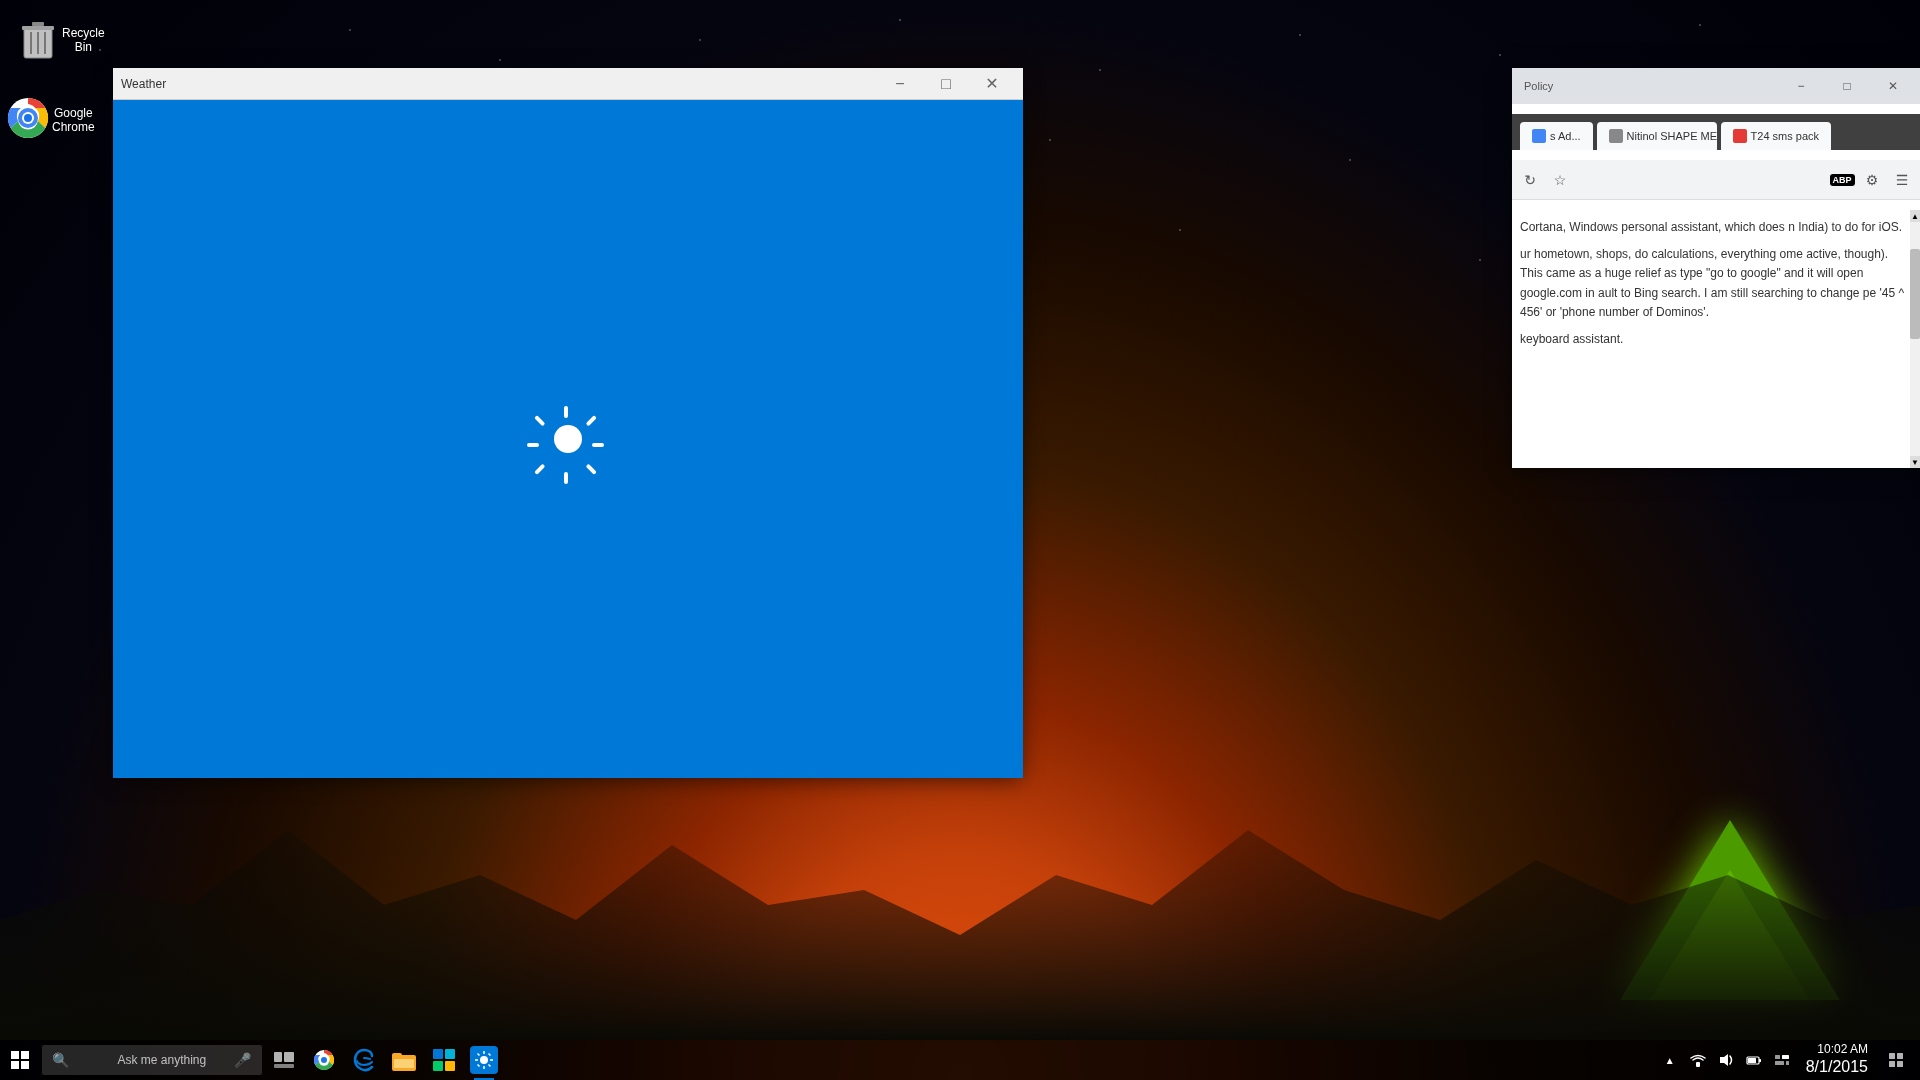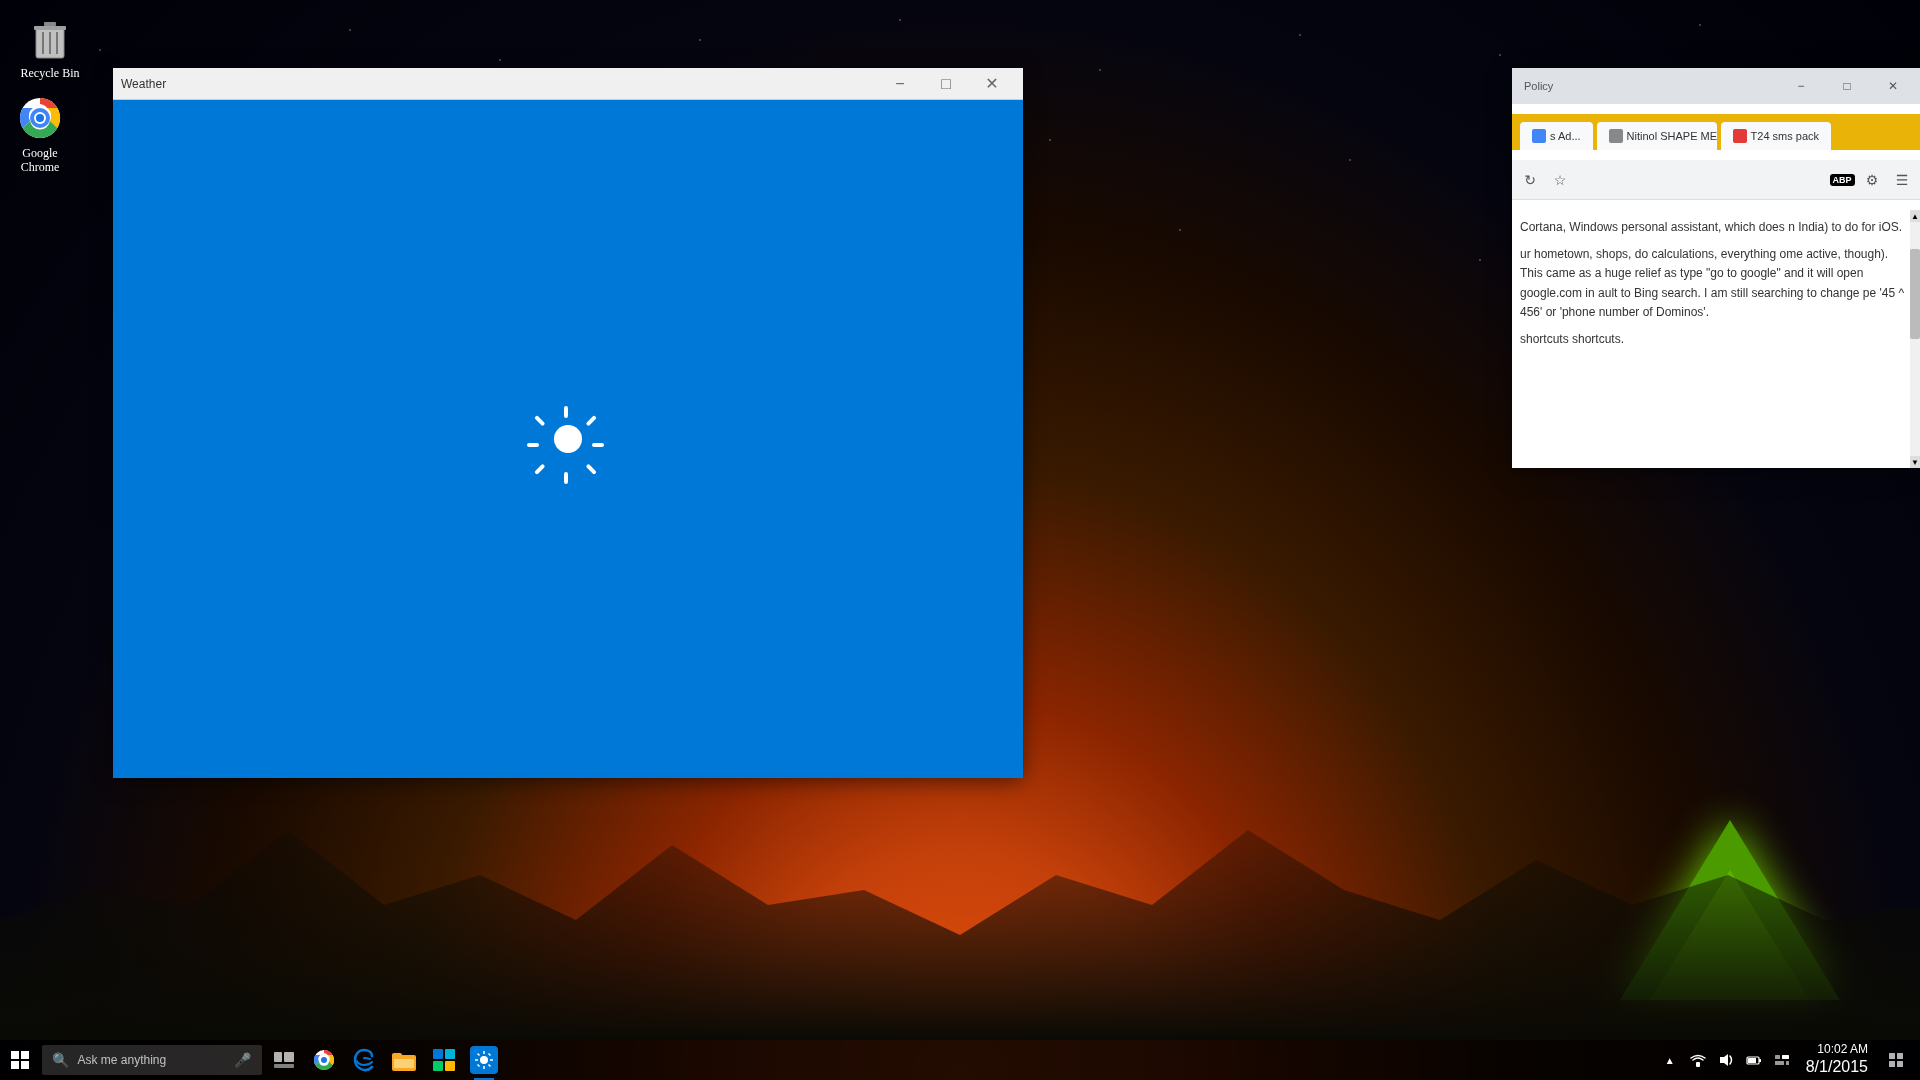--- a/index.html
+++ b/index.html
@@ -96,27 +96,26 @@
       height: 0;
       border-left: 80px solid transparent;
       border-right: 80px solid transparent;
       border-bottom: 130px solid #5db500;
     }
 
     
     .desktop-icon {
       position: absolute;
       display: flex;
-      flex-direction: column;
+      flex-direction: row;
       align-items: center;
       cursor: pointer;
       padding: 4px;
       border-radius: 4px;
       width: 80px;
-      font-family: Liberation Serif, serif;
     }
 
     .desktop-icon .icon-img {
       width: 48px;
       height: 48px;
       margin-bottom: 4px;
     }
 
     .desktop-icon .icon-label {
       color: white;
@@ -292,21 +291,21 @@
       cursor: pointer;
       display: flex;
       align-items: center;
       justify-content: center;
       font-size: 14px;
       color: #555;
       border-radius: 50%;
     }
 
     .chrome-tabs {
-      background: #eab308;
+      background: #404040;
       height: 36px;
       display: flex;
       align-items: flex-end;
       padding: 0 8px;
       gap: 4px;
       flex-shrink: 0;
     }
 
     .chrome-tab {
       height: 28px;
@@ -377,20 +376,21 @@
       align-items: center;
       padding: 0 10px;
       gap: 8px;
       cursor: pointer;
       margin: 0 2px;
     }
 
     .taskbar-search-text {
       color: rgba(255,255,255,0.7);
       font-size: 12px;
+      margin-left: 40px;
     }
 
     .taskbar-search-mic {
       margin-left: auto;
       color: rgba(255,255,255,0.7);
       font-size: 14px;
     }
 
     .taskbar-task-view {
       width: 40px;
@@ -621,21 +621,21 @@
       </button>
       <button class="chrome-toolbar-btn">
         <span>☰</span>
       </button>
     </div>
 
     <div style="position:relative; flex:1; overflow:hidden;">
       <div class="chrome-content">
         <p>Cortana, Windows personal assistant, which does n India) to do for iOS.</p>
         <p>ur hometown, shops, do calculations, everything ome active, though). This came as a huge relief as type "go to google" and it will open google.com in ault to Bing search. I am still searching to change pe '45 ^ 456' or 'phone number of Dominos'.</p>
-        <p>shortcuts shortcuts.</p>
+        <p>keyboard assistant.</p>
 
       </div>
 
       <div style="position:absolute; right:0; top:0; width:10px; height:100%; background:#f0f0f0;">
         <div style="position:absolute; top:15%; width:10px; height:35%; background:#bbb; border-radius:2px;"></div>
         <div style="position:absolute; top:0; width:10px; height:12px; background:#ddd; display:flex; align-items:center; justify-content:center; font-size:8px;">▲</div>
         <div style="position:absolute; bottom:0; width:10px; height:12px; background:#ddd; display:flex; align-items:center; justify-content:center; font-size:8px;">▼</div>
       </div>
     </div>
   </div>

